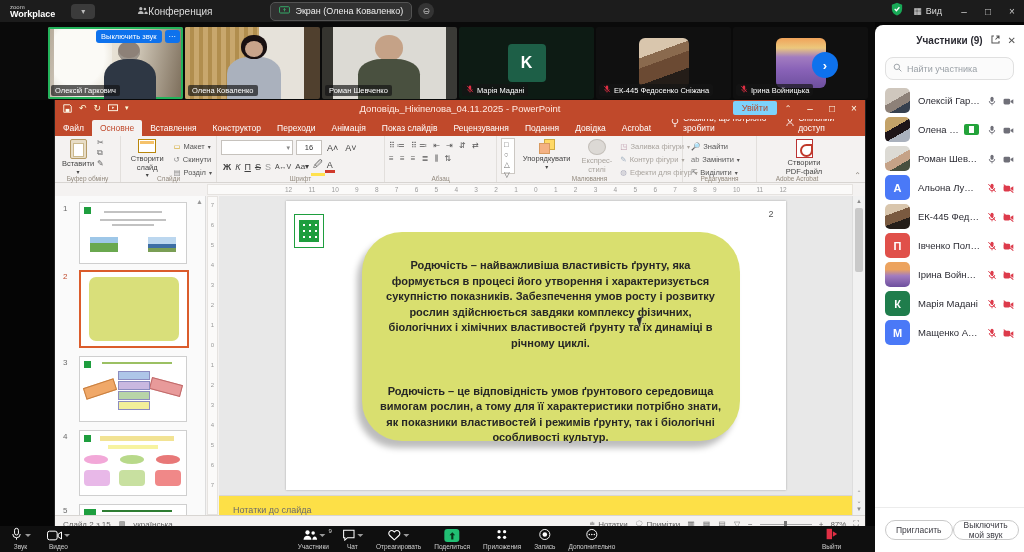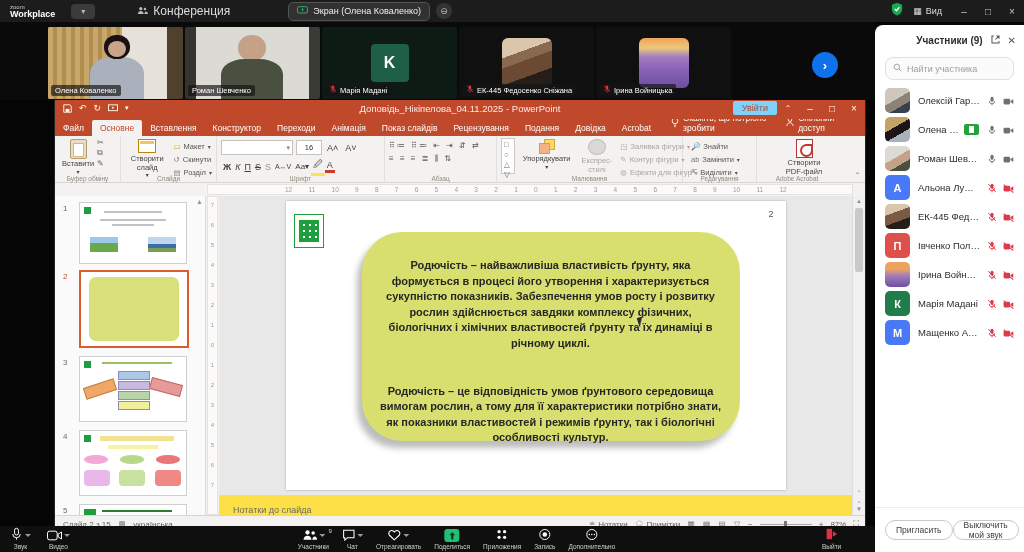--- a/index.html
+++ b/index.html
@@ -6,21 +6,21 @@
   #app{position:relative;width:1024px;height:552px;background:#050505;overflow:hidden;
        font-family:"Liberation Sans","DejaVu Sans",sans-serif;-webkit-font-smoothing:antialiased;}
   
   #topbar{position:absolute;left:0;top:0;width:1024px;height:22px;background:#1c1c1c;
           display:flex;align-items:center;z-index:5;color:#e6e6e6;}
   .logo{margin-left:10px;line-height:1;}
   .logo .l1{font-size:6px;color:#cfcfcf;display:block;}
   .logo .l2{font-size:9px;font-weight:bold;color:#fff;display:block;}
   .tb-caret-btn{width:24px;height:15px;background:#3b3b3b;border-radius:4px;margin-left:16px;
           display:flex;align-items:center;justify-content:center;color:#bbb;font-size:8px;}
-  .tb-tab{display:flex;align-items:center;gap:5px;font-size:12px;color:#ddd;margin-left:42px;}
+  .tb-tab{display:flex;align-items:center;font-size:10px;color:#ddd;margin-left:42px;}
   .tb-pill{display:flex;align-items:center;gap:5px;font-size:9px;color:#eee;margin-left:58px;
            background:#313131;border:1px solid #535353;border-radius:5px;height:17px;padding:0 8px;}
   .tb-emoji{width:16px;height:16px;border-radius:50%;background:#343434;color:#bbb;font-size:9px;
             display:flex;align-items:center;justify-content:center;margin-left:6px;}
   #topbar .spacer{flex:1;}
   .tb-view{display:flex;align-items:center;gap:4px;font-size:9px;color:#ddd;margin:0 10px;}
   .win-ctl{width:24px;text-align:center;color:#c9c9c9;font-size:10px;}
   
   #strip{position:absolute;left:0;top:22px;width:875px;height:78px;background:#0a0a0a;z-index:4;
          display:flex;gap:2px;padding-left:48px;box-sizing:border-box;}
@@ -228,20 +228,32 @@
     <div class="tb-view">
       <span>▦</span>
       <span>Вид</span>
     </div>
     <div class="win-ctl">–</div>
     <div class="win-ctl">□</div>
     <div class="win-ctl">×</div>
   </div>
 
   <div id="strip">
+      <div class="tile bg1 active">
+        <div class="window"></div>
+        <div class="head"></div>
+        <div class="body"></div>
+        <div class="tile-controls">
+          <span class="mute-chip">Выключить звук</span>
+          <span class="more-chip">···</span>
+        </div>
+        <div class="tile-name">
+          <span>Олексій Гаркович</span>
+        </div>
+      </div>
       <div class="tile bg2">
         <div class="curtain"></div>
         <div class="body"></div>
         <div class="head"></div>
         <div class="face"></div>
         <div class="tile-name">
           <span>Олена Коваленко</span>
         </div>
       </div>
       <div class="tile bg3">

